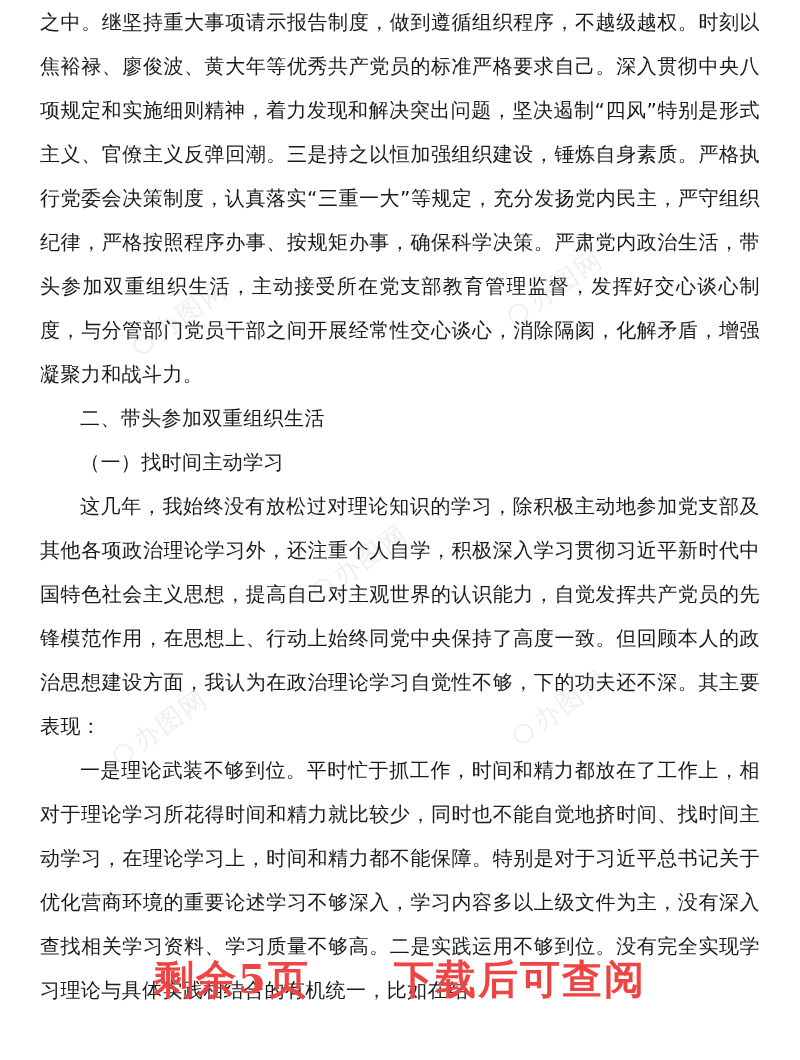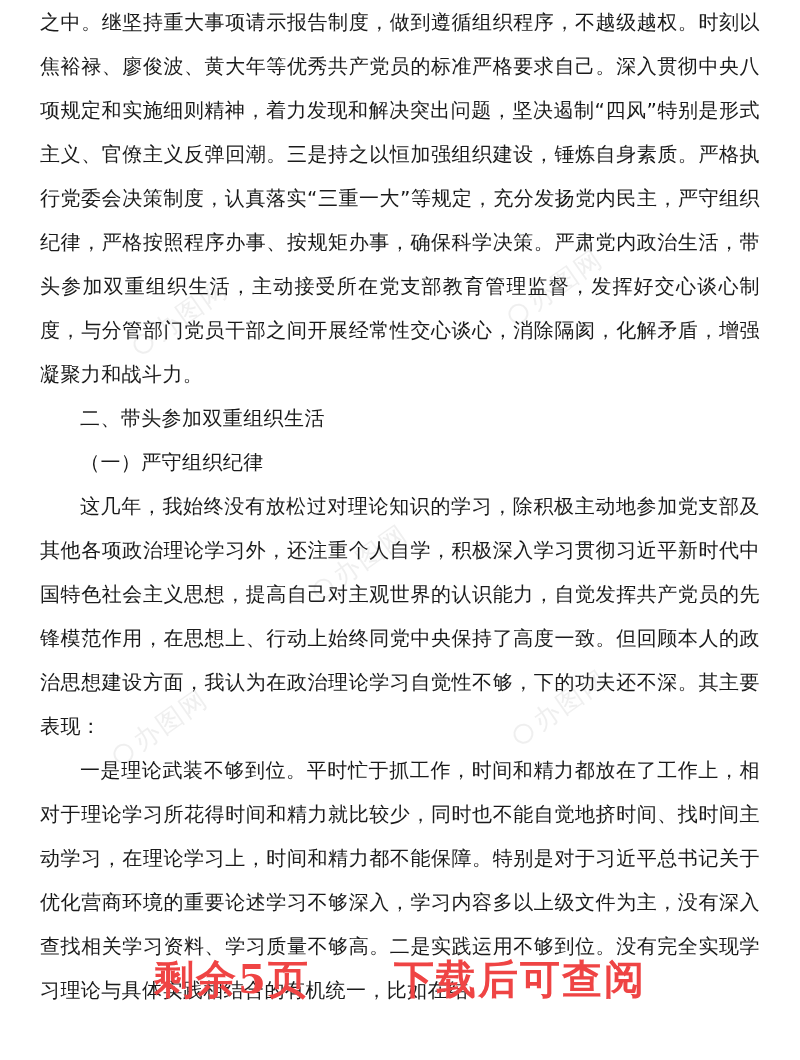--- a/index.html
+++ b/index.html
@@ -90,20 +90,20 @@
     <span>办图网</span>
   </div>
   <div class="wm" style="left:500px; top:270px;">
     <span class="wm-icon"></span>
     <span>办图网</span>
   </div>
 
   <div class="content">
     <p class="para">之中。继坚持重大事项请示报告制度，做到遵循组织程序，不越级越权。时刻以焦裕禄、廖俊波、黄大年等优秀共产党员的标准严格要求自己。深入贯彻中央八项规定和实施细则精神，着力发现和解决突出问题，坚决遏制“四风”特别是形式主义、官僚主义反弹回潮。三是持之以恒加强组织建设，锤炼自身素质。严格执行党委会决策制度，认真落实“三重一大”等规定，充分发扬党内民主，严守组织纪律，严格按照程序办事、按规矩办事，确保科学决策。严肃党内政治生活，带头参加双重组织生活，主动接受所在党支部教育管理监督，发挥好交心谈心制度，与分管部门党员干部之间开展经常性交心谈心，消除隔阂，化解矛盾，增强凝聚力和战斗力。</p>
     <p class="para indent">二、带头参加双重组织生活</p>
-    <p class="para indent">（一）严守组织纪律</p>
+    <p class="para indent">（一）找时间主动学习</p>
     <p class="para indent">这几年，我始终没有放松过对理论知识的学习，除积极主动地参加党支部及其他各项政治理论学习外，还注重个人自学，积极深入学习贯彻习近平新时代中国特色社会主义思想，提高自己对主观世界的认识能力，自觉发挥共产党员的先锋模范作用，在思想上、行动上始终同党中央保持了高度一致。但回顾本人的政治思想建设方面，我认为在政治理论学习自觉性不够，下的功夫还不深。其主要表现：</p>
     <p class="para indent">一是理论武装不够到位。平时忙于抓工作，时间和精力都放在了工作上，相对于理论学习所花得时间和精力就比较少，同时也不能自觉地挤时间、找时间主动学习，在理论学习上，时间和精力都不能保障。特别是对于习近平总书记关于优化营商环境的重要论述学习不够深入，学习内容多以上级文件为主，没有深入查找相关学习资料、学习质量不够高。二是实践运用不够到位。没有完全实现学习理论与具体实践相结合的有机统一，比如在结</p>
   </div>
 
   <div class="footer-notice">剩余5页　　下载后可查阅</div>
 
 </div>
 
 </body></html>

